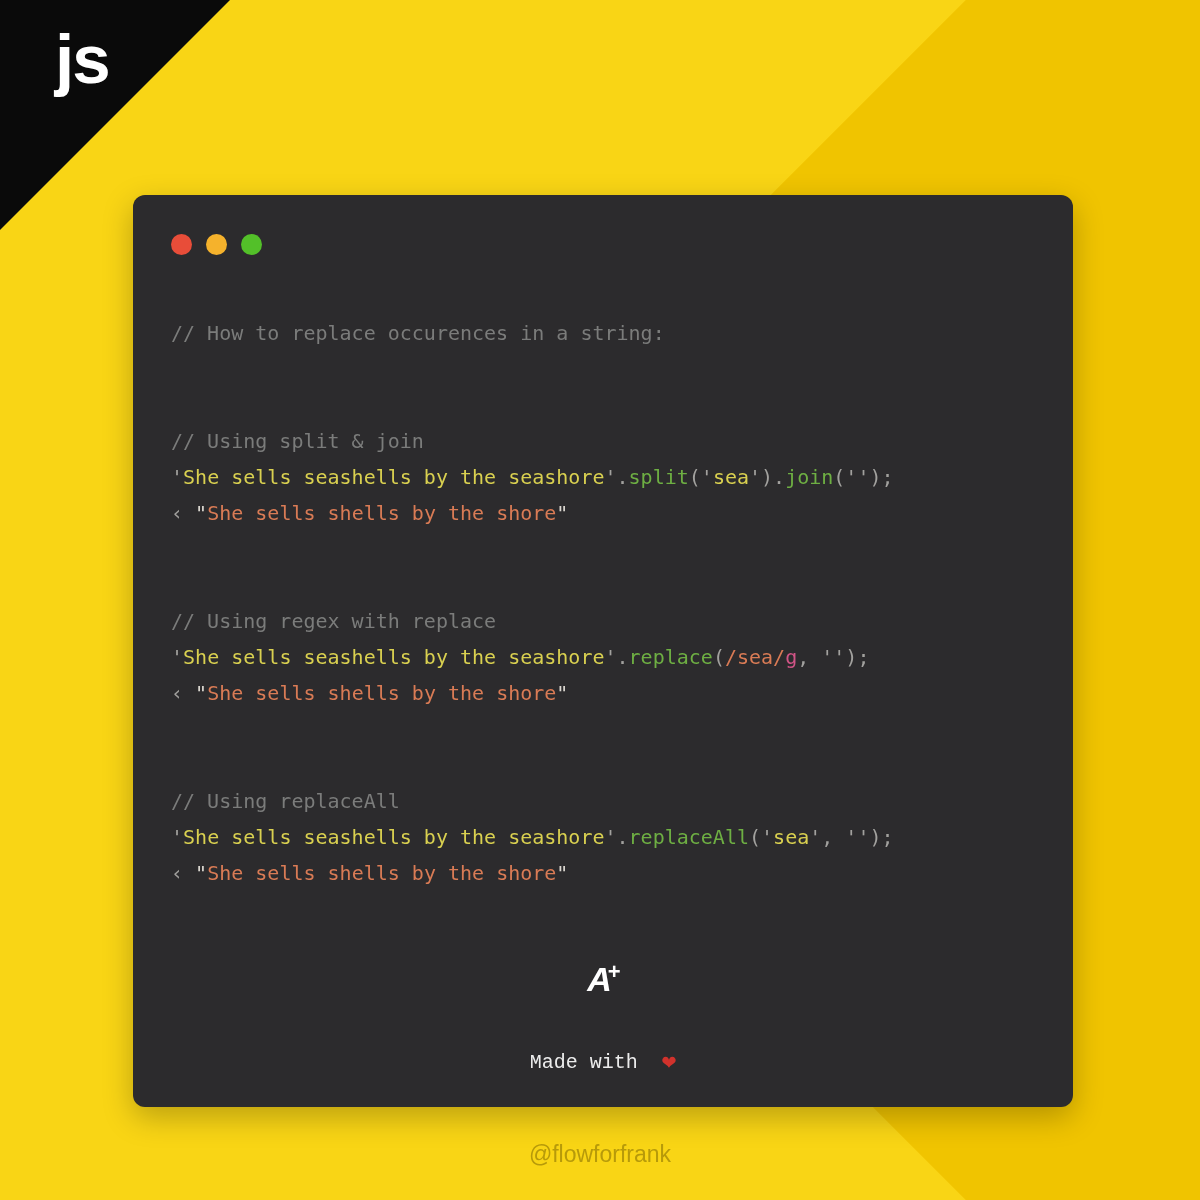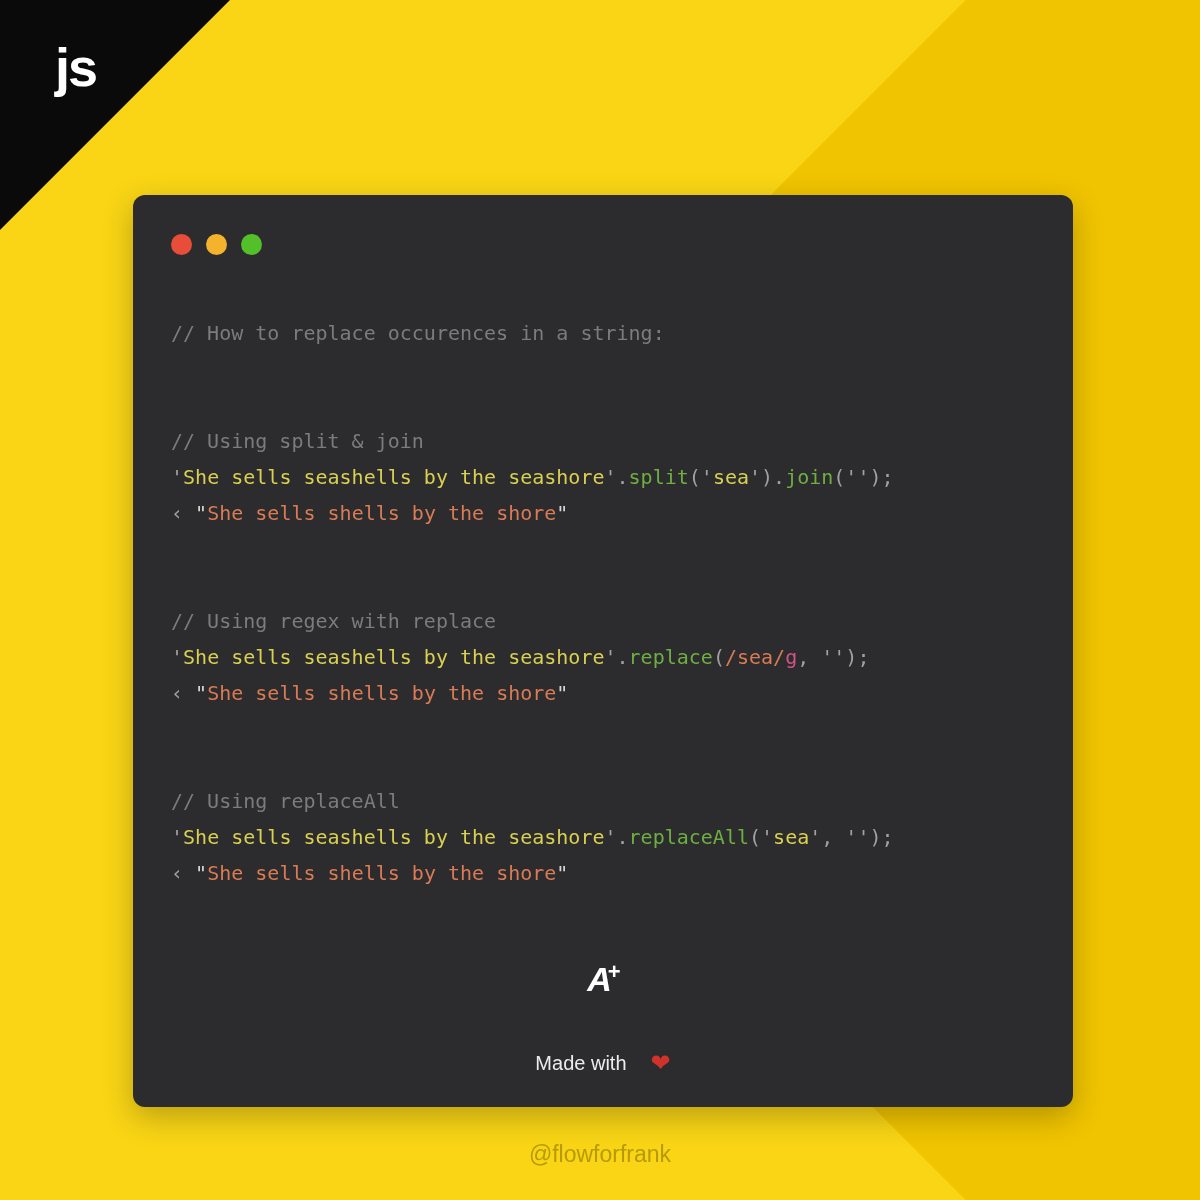--- a/index.html
+++ b/index.html
@@ -22,25 +22,25 @@
   
   .corner {
     position: absolute;
     top: 0; left: 0;
     width: 0; height: 0;
     border-top: 230px solid #0A0A0A;
     border-right: 230px solid transparent;
   }
   .js-label {
     position: absolute;
-    top: 36px;
+    top: 20px;
     left: 55px;
     color: #FFFFFF;
     font-weight: 700;
-    font-size: 54px;
+    font-size: 69px;
     letter-spacing: -2px;
   }
   .terminal {
     position: absolute;
     top: 195px;
     left: 133px;
     width: 940px;
     height: 912px;
     background: #2C2B2D;
     border-radius: 12px;
@@ -76,21 +76,21 @@
   }
   .logo {
     font-weight:800;
     font-size:34px;
     letter-spacing:-2px;
     font-style:italic;
     margin-bottom:4px;
     font-family: sans-serif;
   }
   .logo .plus{ font-style:normal; font-size:22px; vertical-align:super; margin-left:-2px;}
-  .madewith { font-family: Liberation Sans, sans-serif; font-size:20px; color:#ECECEC; display:inline-flex; align-items:center; gap:24px;margin-top:44px; }
+  .madewith { font-family: Liberation Mono, monospace; font-size:20px; color:#ECECEC; display:inline-flex; align-items:center; gap:24px;margin-top:44px; }
   .heart { color:#D1322C; font-size:24px; line-height:1; }
   .handle {
     position:absolute;
     bottom: 32px;
     left:0; right:0;
     text-align:center;
     color:#B79A0A;
     font-size:23px;
     font-family: sans-serif;
   }

